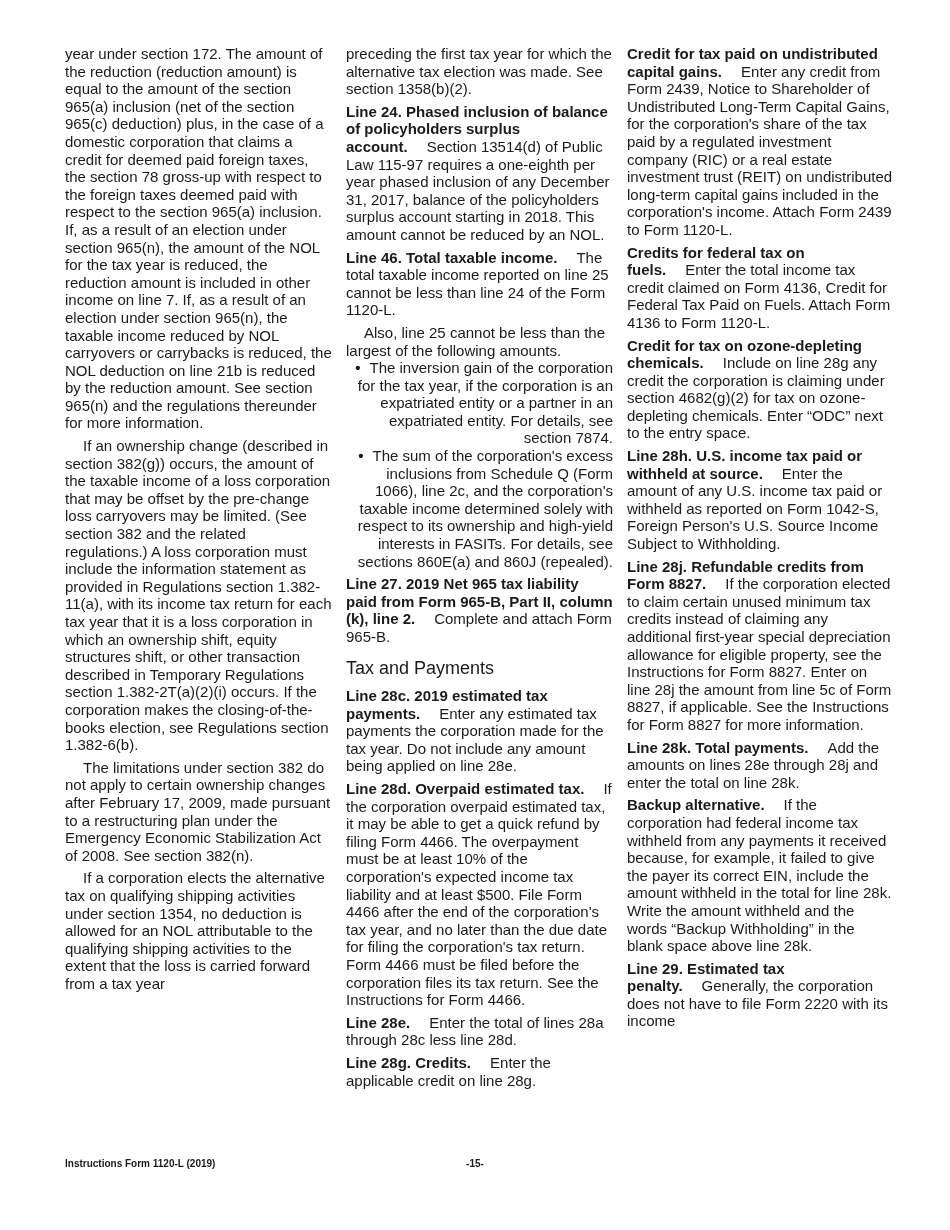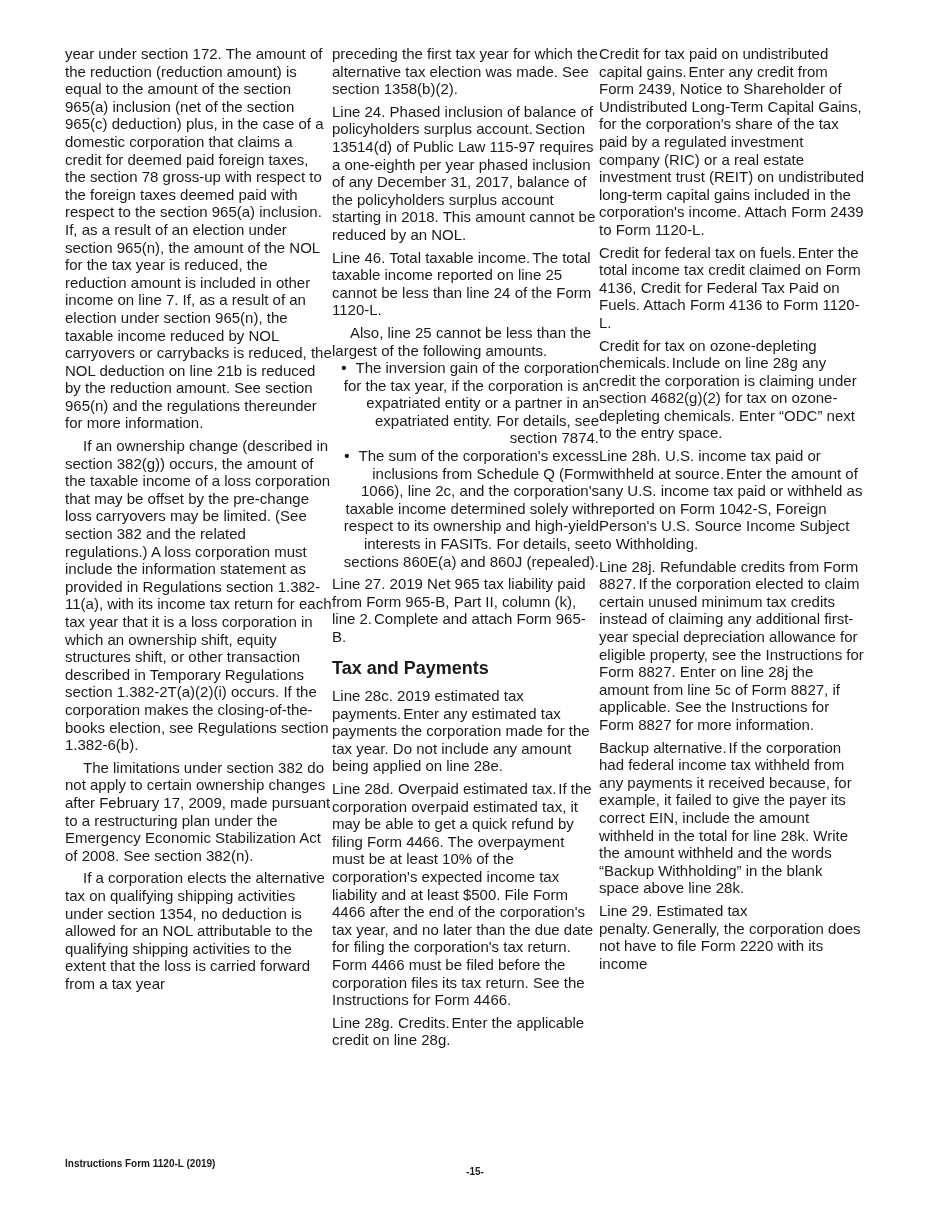--- a/index.html
+++ b/index.html
@@ -13,45 +13,46 @@
     overflow: hidden;
   }
   .content {
     position: absolute;
     left: 65px;
     top: 45px;
     width: 829px;
   }
   .columns {
     display: flex;
+    gap: 14px;
   }
   .col {
     width: 267px;
     flex: 0 0 267px;
     font-size: 15px;
     line-height: 17.6px;
     text-align: left;
   }
   .para { margin: 0; }
   .col > .para + .para { margin-top: 5px; }
   .para.indent { text-indent: 18px; }
   .col > .heading-para { margin-top: 9.5px; }
   .col > .heading-para:first-child { margin-top: 0; }
   .run-in-head {
-    font-weight: normal;
-    margin-right: 2px;
+    font-weight: bold;
+    margin-right: 19px;
   }
   .bullet-para { margin-top: 0 !important; text-align: right; }
   .bullet-glyph {
     font-weight: bold;
     margin-right: 9px;
   }
   .section-heading {
     font-size: 18px;
-    font-weight: bold;
+    font-weight: normal;
     line-height: 20px;
     margin-top: 12px;
     margin-bottom: 2px;
   }
   .footer {
     position: absolute;
     left: 0;
     top: 1158px;
     width: 950px;
     height: 20px;
@@ -62,21 +63,21 @@
   .footer-left {
     position: absolute;
     left: 65px;
     top: 0;
   }
   .footer-center {
     position: absolute;
     left: 0;
     width: 950px;
     text-align: center;
-    top: 8px;
+    top: 0;
   }
 </style>
 </head>
 <body>
 
 <div class="content">
   <div class="columns">
     <div class="col">
         <div class="para">year under section 172. The amount of the reduction (reduction amount) is equal to the amount of the section 965(a) inclusion (net of the section 965(c) deduction) plus, in the case of a domestic corporation that claims a credit for deemed paid foreign taxes, the section 78 gross-up with respect to the foreign taxes deemed paid with respect to the section 965(a) inclusion. If, as a result of an election under section 965(n), the amount of the NOL for the tax year is reduced, the reduction amount is included in other income on line 7. If, as a result of an election under section 965(n), the taxable income reduced by NOL carryovers or carrybacks is reduced, the NOL deduction on line 21b is reduced by the reduction amount. See section 965(n) and the regulations thereunder for more information.</div>
         <div class="para indent">If an ownership change (described in section 382(g)) occurs, the amount of the taxable income of a loss corporation that may be offset by the pre-change loss carryovers may be limited. (See section 382 and the related regulations.) A loss corporation must include the information statement as provided in Regulations section 1.382-11(a), with its income tax return for each tax year that it is a loss corporation in which an ownership shift, equity structures shift, or other transaction described in Temporary Regulations section 1.382-2T(a)(2)(i) occurs. If the corporation makes the closing-of-the-books election, see Regulations section 1.382-6(b).</div>
@@ -87,28 +88,30 @@
         <div class="para">preceding the first tax year for which the alternative tax election was made. See section 1358(b)(2).</div>
         <div class="para heading-para"><span class="run-in-head">Line 24. Phased inclusion of balance of policyholders surplus account.</span>Section 13514(d) of Public Law 115-97 requires a one-eighth per year phased inclusion of any December 31, 2017, balance of the policyholders surplus account starting in 2018. This amount cannot be reduced by an NOL.</div>
         <div class="para heading-para"><span class="run-in-head">Line 46. Total taxable income.</span>The total taxable income reported on line 25 cannot be less than line 24 of the Form 1120-L.</div>
         <div class="para indent">Also, line 25 cannot be less than the largest of the following amounts.</div>
         <div class="para bullet-para"><span class="bullet-glyph">•</span>The inversion gain of the corporation for the tax year, if the corporation is an expatriated entity or a partner in an expatriated entity. For details, see section 7874.</div>
         <div class="para bullet-para"><span class="bullet-glyph">•</span>The sum of the corporation's excess inclusions from Schedule Q (Form 1066), line 2c, and the corporation's taxable income determined solely with respect to its ownership and high-yield interests in FASITs. For details, see sections 860E(a) and 860J (repealed).</div>
         <div class="para heading-para"><span class="run-in-head">Line 27. 2019 Net 965 tax liability paid from Form 965-B, Part II, column (k), line 2.</span>Complete and attach Form 965-B.</div>
         <div class="section-heading">Tax and Payments</div>
         <div class="para heading-para"><span class="run-in-head">Line 28c. 2019 estimated tax payments.</span>Enter any estimated tax payments the corporation made for the tax year. Do not include any amount being applied on line 28e.</div>
         <div class="para heading-para"><span class="run-in-head">Line 28d. Overpaid estimated tax.</span>If the corporation overpaid estimated tax, it may be able to get a quick refund by filing Form 4466. The overpayment must be at least 10% of the corporation's expected income tax liability and at least $500. File Form 4466 after the end of the corporation's tax year, and no later than the due date for filing the corporation's tax return. Form 4466 must be filed before the corporation files its tax return. See the Instructions for Form 4466.</div>
+        <div class="para heading-para"><span class="run-in-head">Line 28e.</span>Enter the total of lines 28a through 28c less line 28d.</div>
         <div class="para heading-para"><span class="run-in-head">Line 28g. Credits.</span>Enter the applicable credit on line 28g.</div>
       </div>
     <div class="col">
         <div class="para heading-para"><span class="run-in-head">Credit for tax paid on undistributed capital gains.</span>Enter any credit from Form 2439, Notice to Shareholder of Undistributed Long-Term Capital Gains, for the corporation's share of the tax paid by a regulated investment company (RIC) or a real estate investment trust (REIT) on undistributed long-term capital gains included in the corporation's income. Attach Form 2439 to Form 1120-L.</div>
-        <div class="para heading-para"><span class="run-in-head">Credit for federal tax on fuels.</span>Enter the total income tax credit claimed on Form 4136, Credit for Federal Tax Paid on Fuels. Attach Form 4136 to Form 1120-L.</div>
+        <div class="para heading-para"><span class="run-in-head">Credits for federal tax on fuels.</span>Enter the total income tax credit claimed on Form 4136, Credit for Federal Tax Paid on Fuels. Attach Form 4136 to Form 1120-L.</div>
         <div class="para heading-para"><span class="run-in-head">Credit for tax on ozone-depleting chemicals.</span>Include on line 28g any credit the corporation is claiming under section 4682(g)(2) for tax on ozone-depleting chemicals. Enter “ODC” next to the entry space.</div>
         <div class="para heading-para"><span class="run-in-head">Line 28h. U.S. income tax paid or withheld at source.</span>Enter the amount of any U.S. income tax paid or withheld as reported on Form 1042-S, Foreign Person's U.S. Source Income Subject to Withholding.</div>
         <div class="para heading-para"><span class="run-in-head">Line 28j. Refundable credits from Form 8827.</span>If the corporation elected to claim certain unused minimum tax credits instead of claiming any additional first-year special depreciation allowance for eligible property, see the Instructions for Form 8827. Enter on line 28j the amount from line 5c of Form 8827, if applicable. See the Instructions for Form 8827 for more information.</div>
+        <div class="para heading-para"><span class="run-in-head">Line 28k. Total payments.</span>Add the amounts on lines 28e through 28j and enter the total on line 28k.</div>
         <div class="para heading-para"><span class="run-in-head">Backup alternative.</span>If the corporation had federal income tax withheld from any payments it received because, for example, it failed to give the payer its correct EIN, include the amount withheld in the total for line 28k. Write the amount withheld and the words “Backup Withholding” in the blank space above line 28k.</div>
         <div class="para heading-para"><span class="run-in-head">Line 29. Estimated tax penalty.</span>Generally, the corporation does not have to file Form 2220 with its income</div>
       </div>
   </div>
 </div>
 
 <div class="footer">
   <span class="footer-left">Instructions Form 1120-L (2019)</span>
   <span class="footer-center">-15-</span>
 </div>

